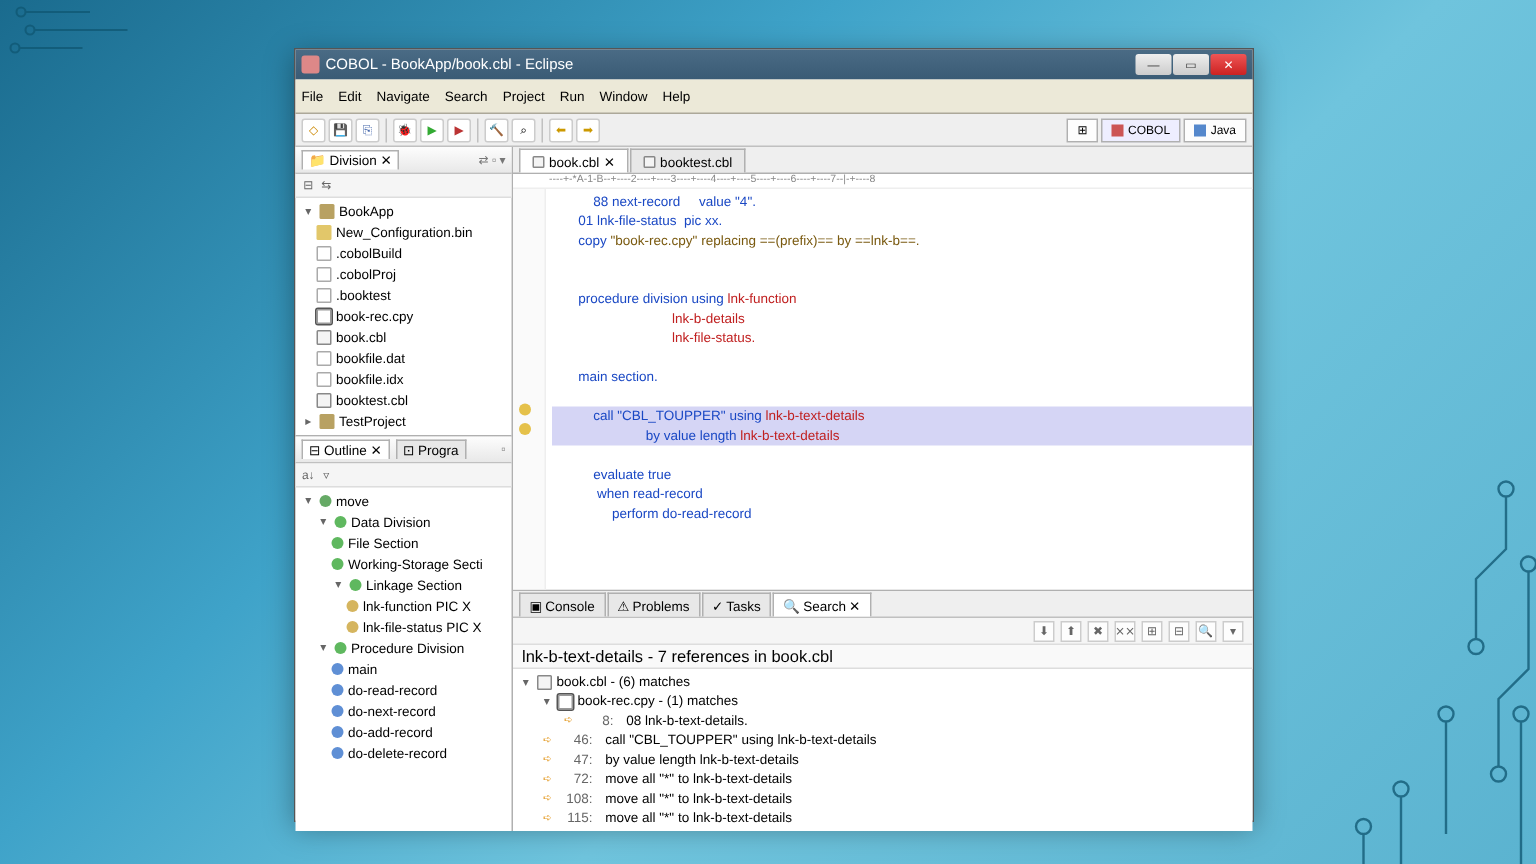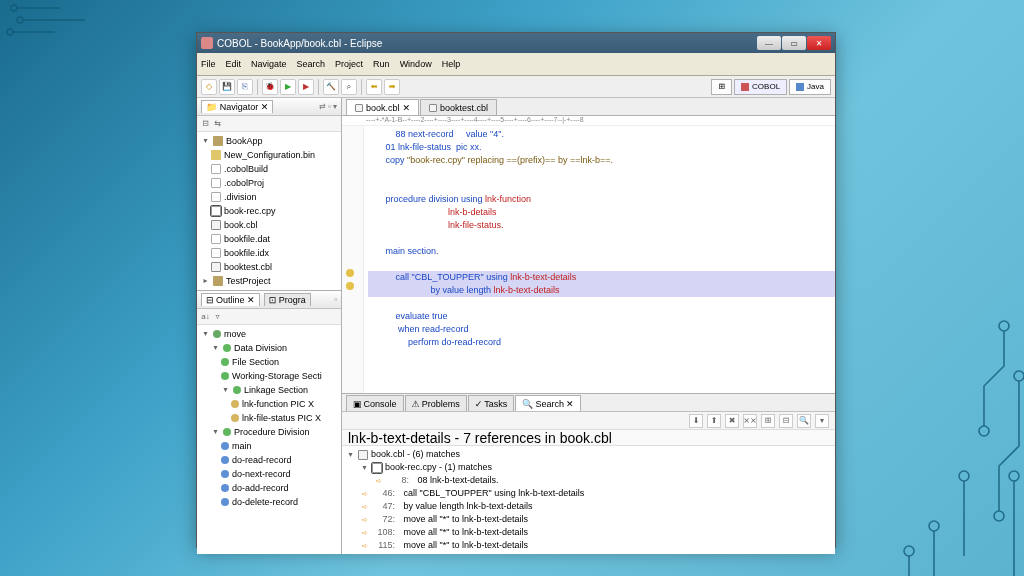--- a/index.html
+++ b/index.html
@@ -58,21 +58,21 @@
 .hl { background: #d5d5f5; display:block; }
 .kw { color: #1a48c4; }
 .red { color: #c02020; }
 .brn { color: #7a5a10; }
 .search-panel { flex: 0 0 155px; display:flex; flex-direction:column; background:#fff; }
 .sp-tabs { height: 18px; background: #efefef; border-bottom: 1px solid #c0c0c0; display:flex; align-items:flex-end; padding: 0 4px; gap:1px; }
 .stab { height: 16px; padding: 0 6px; background: #e8e8e8; border: 1px solid #b0b0b0; border-bottom:none; font-size: 9px; display:flex; align-items:center; gap:2px; }
 .stab.active { background: #fff; }
 .sp-toolbar { height: 18px; background: #f5f5f5; border-bottom: 1px solid #ddd; display:flex; align-items:center; padding: 0 6px; gap:4px; justify-content:flex-end; }
 .sp-tool { width:14px; height:14px; border:1px solid #ccc; background:#fdfdfd; font-size:8px; display:flex; align-items:center; justify-content:center; color:#666; }
-.sp-header { height: 16px; border-bottom: 1px solid #ddd; padding: 0 6px; font-size: 14px; display:flex; align-items:center; background:#f9f9f9; }
+.sp-header { height: 16px; border-bottom: 1px solid #ddd; padding: 0 6px; font-size: 11px; display:flex; align-items:center; background:#f9f9f9; }
 .sp-results { flex:1; padding: 2px 4px; font-size: 9px; line-height: 13px; overflow:hidden; }
 .sr { display:flex; align-items:center; gap:3px; white-space:nowrap; }
 .sr.i1 { padding-left: 14px; }
 .sr.i2 { padding-left: 28px; }
 .arrow { width:10px; height:10px; display:inline-flex; align-items:center; justify-content:center; font-size:7px; color:#e5a030; }
 .lineno { color:#666; min-width: 22px; display:inline-block; text-align:right; }
 </style>
 </head>
 <body>
 
@@ -152,21 +152,21 @@
           <span style="width:8px;height:8px;background:#58c;display:inline-block"></span>
           <span>Java</span>
         </div>
     </div>
   </div>
 
   <div class="ide-body">
     <div class="left-col">
       <div class="navigator">
         <div class="panel-head">
-          <span class="ptab">📁 <span>Navigator</span> ✕</span>
+          <span class="ptab">📁 <span>Division</span> ✕</span>
           <span class="picon">⇄ ▫ ▾</span>
         </div>
         <div class="panel-toolbar">
           <span class="ti">⊟</span>
           <span class="ti">⇆</span>
         </div>
         <div class="tree">
           <div class="tree-item">
               <span class="ti">▾</span>
               <span class="fi prj"></span>
@@ -179,21 +179,21 @@
           <div class="tree-item i1">
               <span class="fi file"></span>
               <span>.cobolBuild</span>
             </div>
           <div class="tree-item i1">
               <span class="fi file"></span>
               <span>.cobolProj</span>
             </div>
           <div class="tree-item i1">
               <span class="fi file"></span>
-              <span>.division</span>
+              <span>.booktest</span>
             </div>
           <div class="tree-item i1">
               <span class="fi cpy"></span>
               <span>book-rec.cpy</span>
             </div>
           <div class="tree-item i1">
               <span class="fi cbl"></span>
               <span>book.cbl</span>
             </div>
           <div class="tree-item i1">

